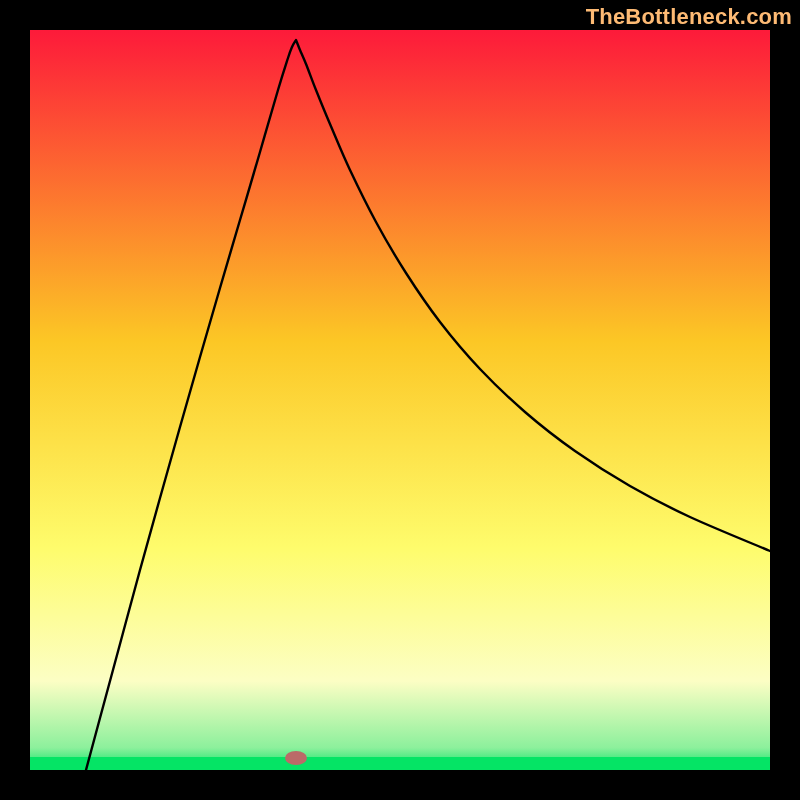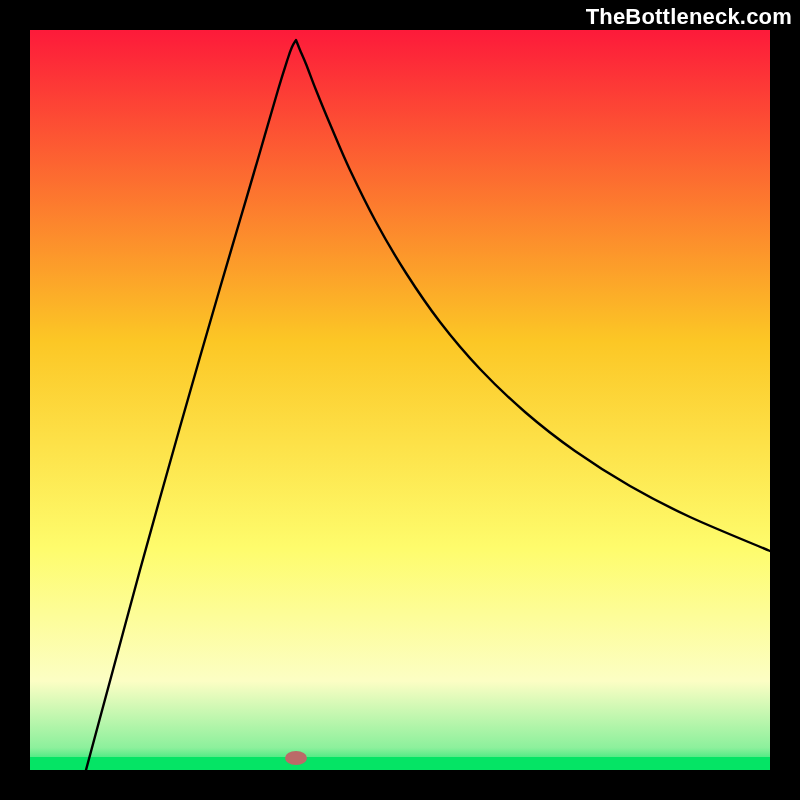--- a/index.html
+++ b/index.html
@@ -7,21 +7,21 @@
   .frame {
     position: relative;
     width: 800px;
     height: 800px;
     background: #000;
   }
   .watermark {
     position: absolute;
     top: 4px;
     right: 8px;
-    color: #ffffff;
+    color: #fdba74;
     font-family: Arial, Helvetica, sans-serif;
     font-size: 22px;
     font-weight: bold;
     letter-spacing: 0.2px;
     z-index: 10;
   }
   .plot-box {
     position: absolute;
     left: 30px;
     top: 30px;

